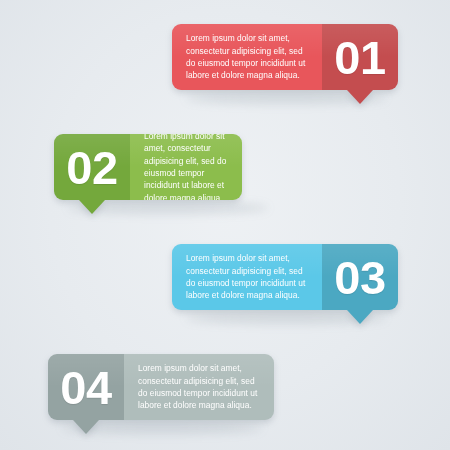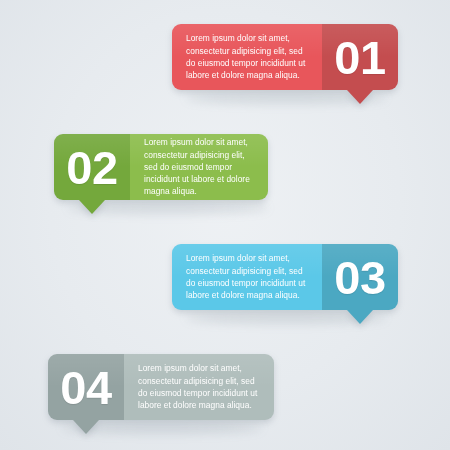--- a/index.html
+++ b/index.html
@@ -76,21 +76,21 @@
     position: absolute;
     top: 66px;
     width: 0;
     height: 0;
     border-left: 13px solid transparent;
     border-right: 13px solid transparent;
   }
 
   
   #banner-01 { left: 172px; top: 24px;  width: 226px; }
-  #banner-02 { left: 54px;  top: 134px; width: 214px; }
+  #banner-02 { left: 54px;  top: 134px; width: 188px; }
   #banner-03 { left: 172px; top: 244px; width: 226px; }
   #banner-04 { left: 48px;  top: 354px; width: 226px; align-items: center; }
 
   
   .num-right .panel-wrap { flex-direction: row; }
   .num-right .num-panel { order: 2; }
   .num-right .text-panel { order: 1; justify-content: flex-start; }
   .num-right .pointer { right: 25px; }
 
   

